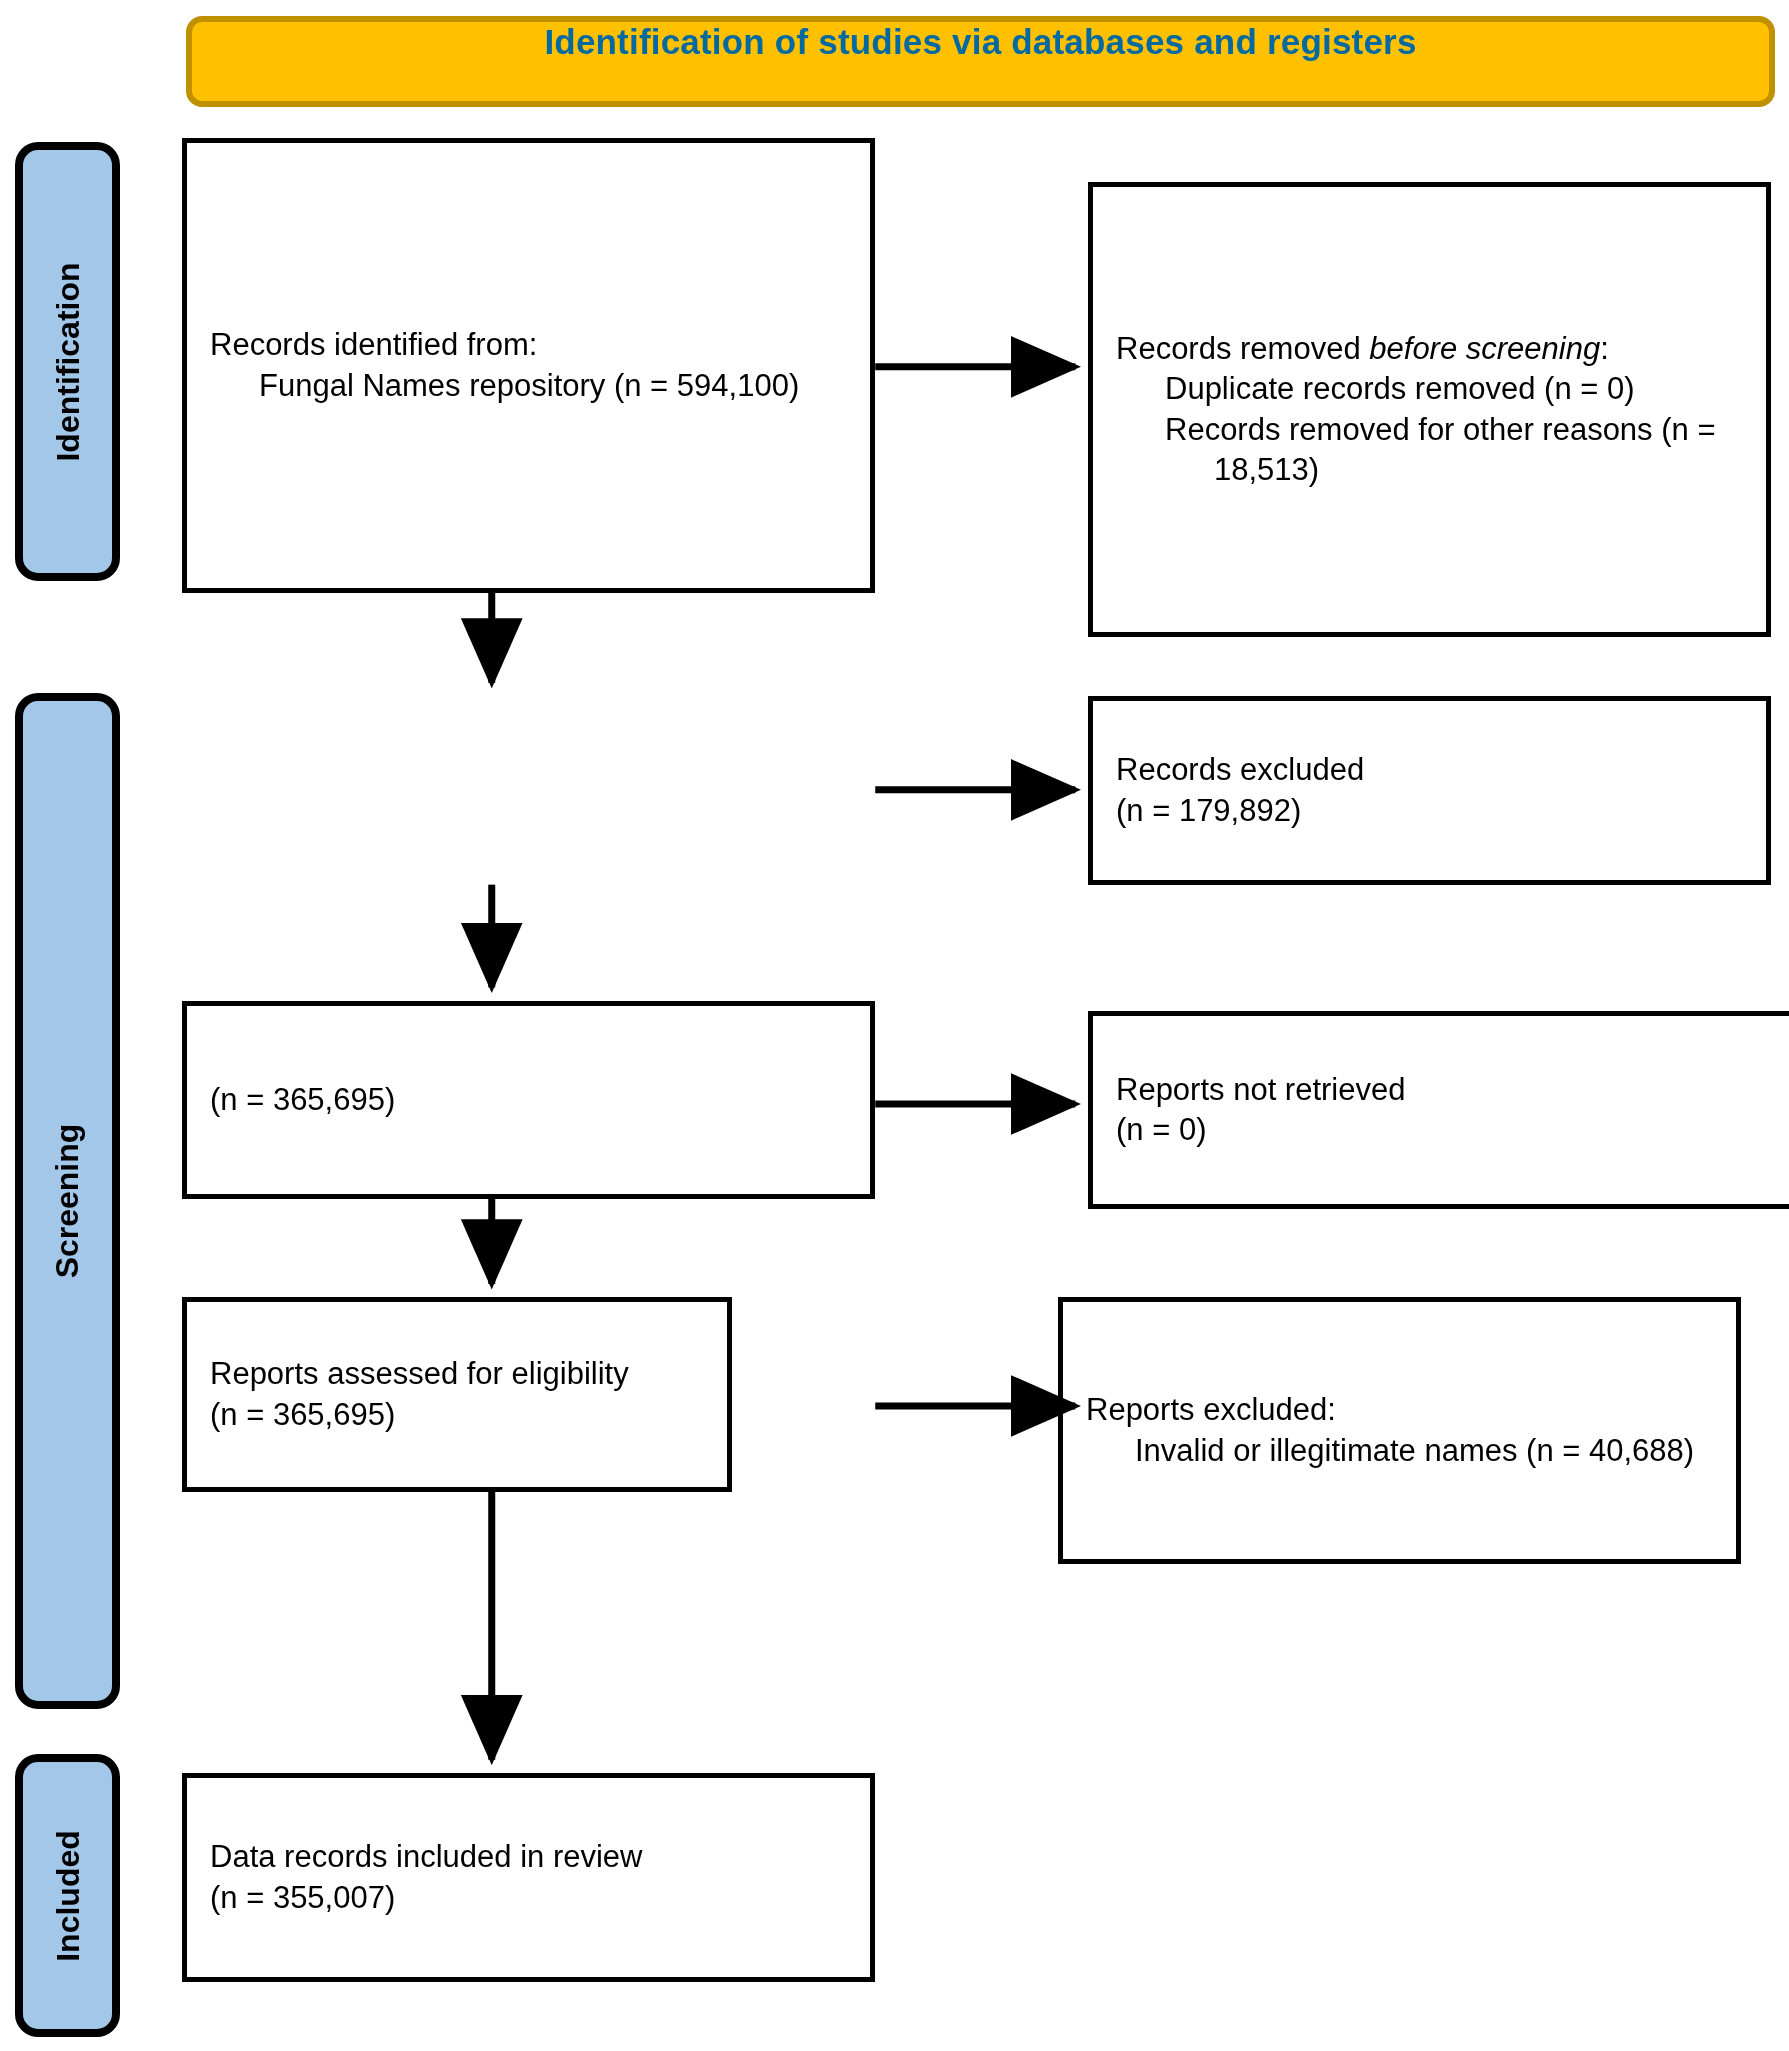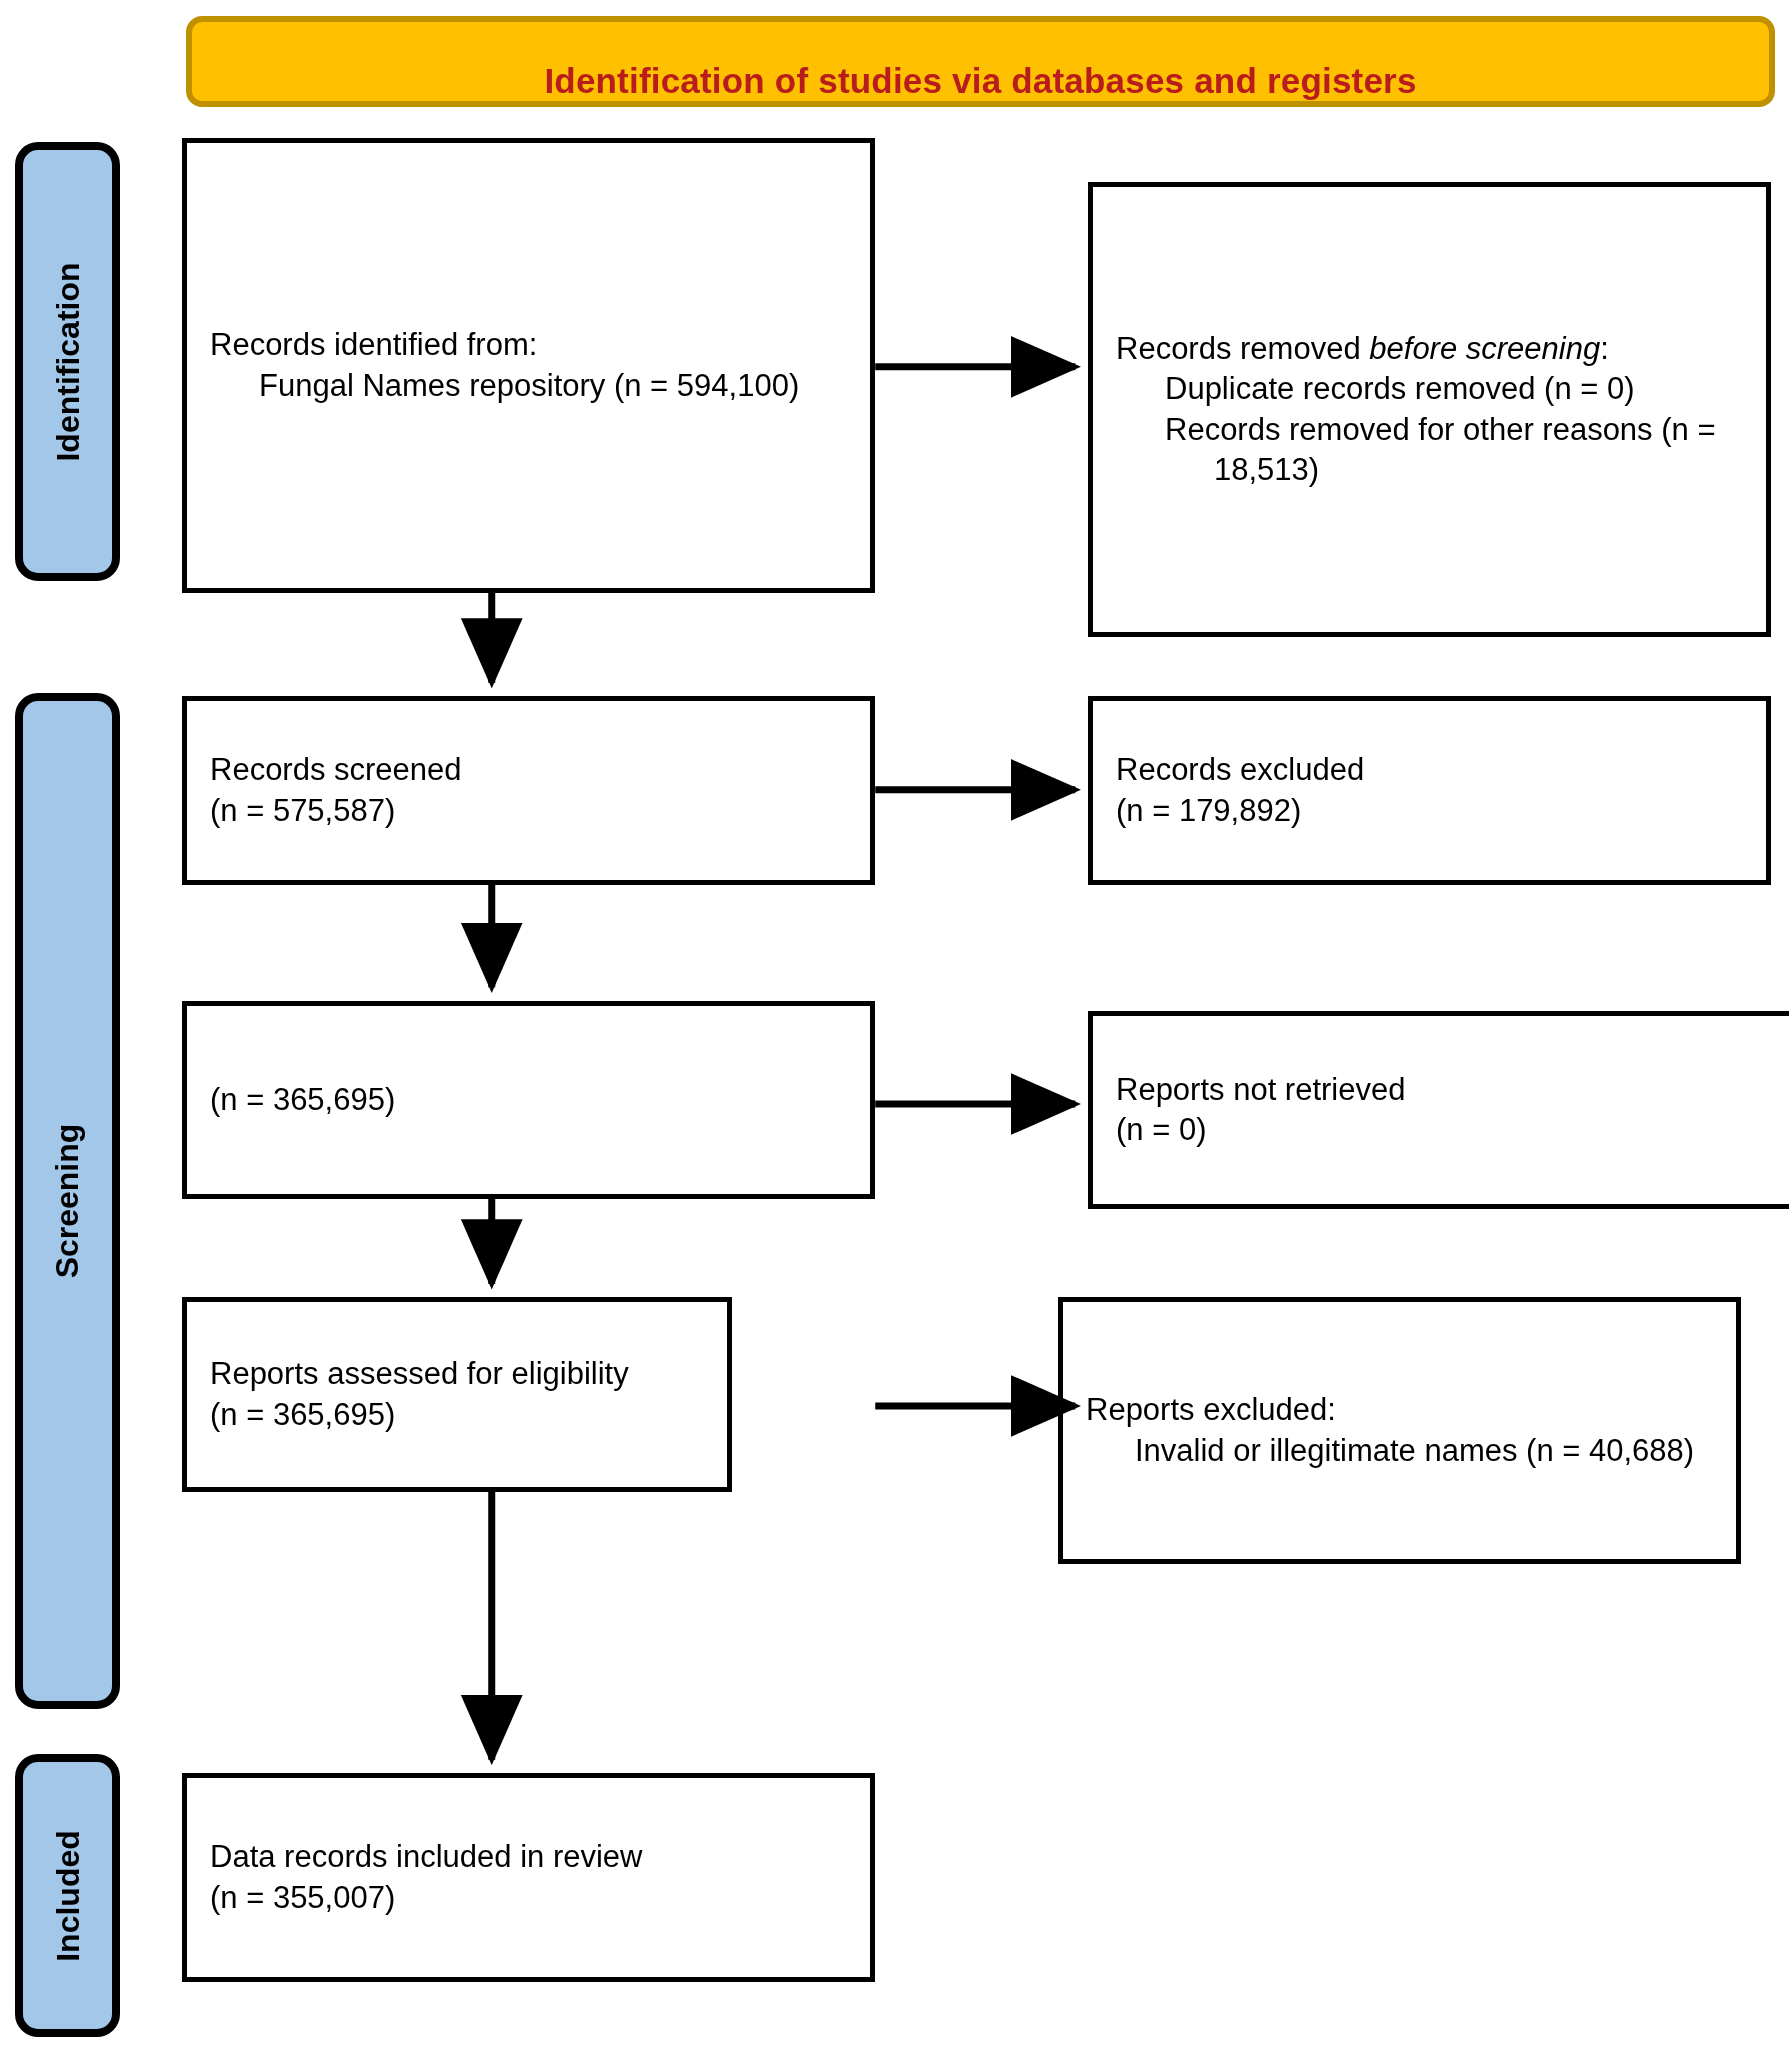--- a/index.html
+++ b/index.html
@@ -18,23 +18,23 @@
   }
 
   
   .banner {
     position: absolute;
     box-sizing: border-box;
     background: #FFC000;
     border: 6.1px solid #BF9000;
     border-radius: 16px;
     display: flex;
-    align-items: flex-end;
+    align-items: flex-start;
     justify-content: center;
-    color: #b91c1c;
+    color: #0369a1;
     font-weight: bold;
     font-size: 35px;
     letter-spacing: 0.2px;
   }
 
   
   .stage {
     position: absolute;
     box-sizing: border-box;
     background: #A3C7E8;
@@ -122,26 +122,20 @@
   </div>
 
   <div class="box" style="left:1088px; top:138px; width:683px; height:455px;margin-top:44px;">
     <div class="box-text">
       <span class="lead"><span>Records removed </span><em>before screening</em><span>:</span></span>
       <span class="sub">Duplicate records removed (n = 0)</span>
       <span class="sub">Records removed for other reasons (n = 18,513)</span>
     </div>
   </div>
 
-  <div class="box" style="left:182px; top:696px; width:693px; height:189px;">
-    <div class="box-text">
-      <span class="lead">Records screened</span>
-      <span class="lead">(n = 575,587)</span>
-    </div>
-  </div>
 
   <div class="box" style="left:1088px; top:696px; width:683px; height:189px;">
     <div class="box-text">
       <span class="lead">Records excluded</span>
       <span class="lead">(n = 179,892)</span>
     </div>
   </div>
 
   <div class="box" style="left:182px; top:1001px; width:693px; height:198px;">
     <div class="box-text">

